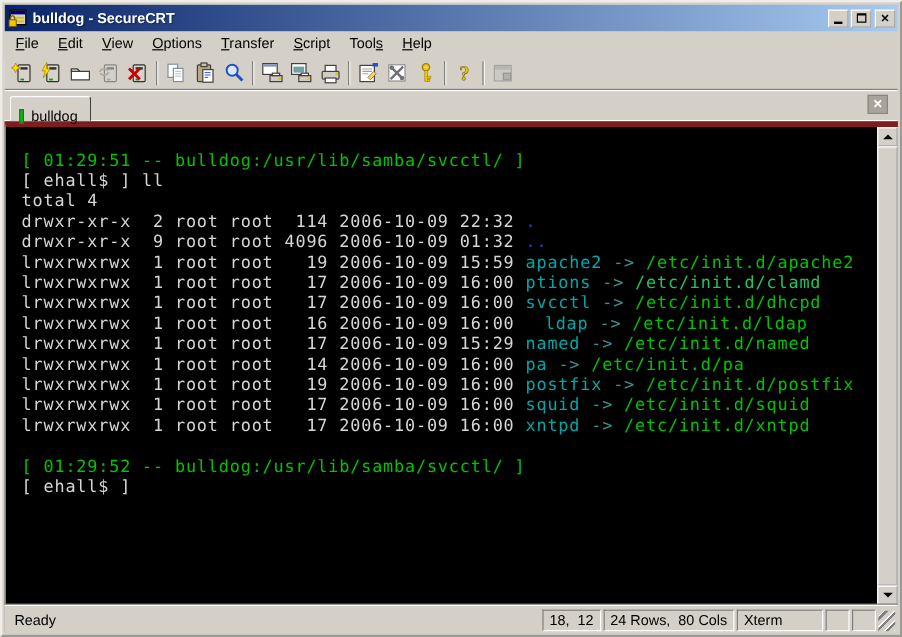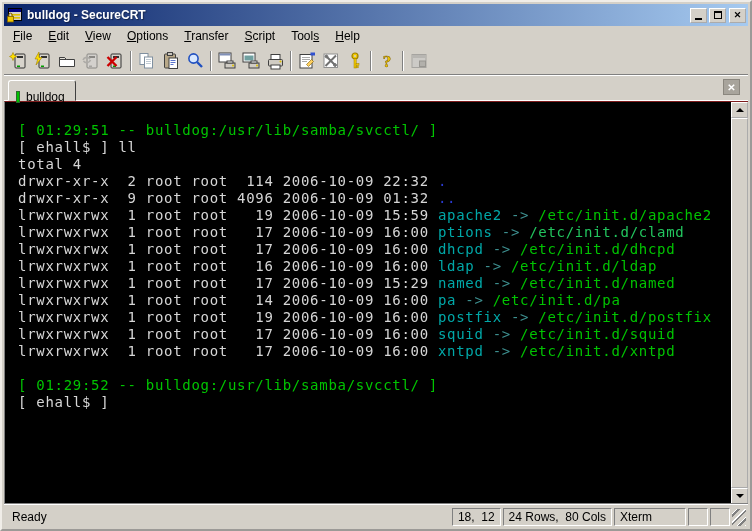--- a/index.html
+++ b/index.html
@@ -64,21 +64,21 @@
   }
   .tab-indicator{width:4px;height:12px;margin-right:6px;border:1px solid #2a6a2a;}
   .tab-close{
     position:absolute;right:8px;top:4px;width:17px;height:16px;
     background:#a8a49c;color:#fff;font-size:10px;font-weight:bold;
     display:flex;align-items:center;justify-content:center;border:1px solid #8a867e;
   }
   
   .terminal{
     flex:1;display:flex;min-height:0;
-    border-top:1px solid #7f1d1d;border-left:1px solid #808080;
+    border-top:5px solid #7f1d1d;border-left:1px solid #808080;
   }
   .term-text{
     flex:1;overflow:hidden;
     font-family:"DejaVu Sans Mono",monospace;
     font-size:14px;line-height:17px;letter-spacing:0.7px;
     padding:20px 0 0 13px;
   }
   .tline{white-space:pre;}
   
   .vscroll{flex:0 0 17px;display:flex;flex-direction:column;background:#ecebe5;}
@@ -287,22 +287,22 @@
 
   <div class="terminal" style="background: rgb(0, 0, 0);">
     <div class="term-text" style="background: rgb(0, 0, 0);">
         <div class="tline"><span style="color: rgb(0, 196, 0);">[ 01:29:51 -- bulldog:/usr/lib/samba/svcctl/ ]</span></div>
         <div class="tline"><span style="color: rgb(214, 214, 214);">[ ehall$ ] ll</span></div>
         <div class="tline"><span style="color: rgb(214, 214, 214);">total 4</span></div>
         <div class="tline"><span style="color: rgb(214, 214, 214);">drwxr-xr-x  2 root root  114 2006-10-09 22:32 </span><span style="color: rgb(42, 58, 208);">.</span></div>
         <div class="tline"><span style="color: rgb(214, 214, 214);">drwxr-xr-x  9 root root 4096 2006-10-09 01:32 </span><span style="color: rgb(42, 58, 208);">..</span></div>
         <div class="tline"><span style="color: rgb(214, 214, 214);">lrwxrwxrwx  1 root root   19 2006-10-09 15:59 </span><span style="color: rgb(0, 168, 168);">apache2</span><span style="color: rgb(61, 143, 143);"> -&gt; </span><span style="color: rgb(0, 196, 0);">/etc/init.d/apache2</span></div>
         <div class="tline"><span style="color: rgb(214, 214, 214);">lrwxrwxrwx  1 root root   17 2006-10-09 16:00 </span><span style="color: rgb(0, 168, 168);">ptions</span><span style="color: rgb(61, 143, 143);"> -&gt; </span><span style="color: #22c55e;">/etc/init.d/clamd</span></div>
-        <div class="tline"><span style="color: rgb(214, 214, 214);">lrwxrwxrwx  1 root root   17 2006-10-09 16:00 </span><span style="color: rgb(0, 168, 168);">dhcpd</span><span style="color: rgb(61, 143, 143);"> -&gt; </span><span style="color: rgb(0, 196, 0);">/etc/init.d/dhcpd</span></div>
-        <div class="tline"><span style="color: rgb(214, 214, 214);">lrwxrwxrwx  1 root root   16 2006-10-09 16:00 </span><span style="color: rgb(0, 168, 168);">ldap</span><span style="color: rgb(61, 143, 143);"> -&gt; </span><span style="color: rgb(0, 196, 0);">/etc/init.d/ldap</span></div>
+        <div class="tline"><span style="color: rgb(214, 214, 214);">lrwxrwxrwx  1 root root   17 2006-10-09 16:00 </span><span style="color: rgb(0, 168, 168);">svcctl</span><span style="color: rgb(61, 143, 143);"> -&gt; </span><span style="color: rgb(0, 196, 0);">/etc/init.d/dhcpd</span></div>
+        <div class="tline"><span style="color: rgb(214, 214, 214);">lrwxrwxrwx  1 root root   16 2006-10-09 16:00 </span><span style="color: rgb(0, 168, 168); margin-left: 16px;">ldap</span><span style="color: rgb(61, 143, 143);"> -&gt; </span><span style="color: rgb(0, 196, 0);">/etc/init.d/ldap</span></div>
         <div class="tline"><span style="color: rgb(214, 214, 214);">lrwxrwxrwx  1 root root   17 2006-10-09 15:29 </span><span style="color: rgb(0, 168, 168);">named</span><span style="color: rgb(61, 143, 143);"> -&gt; </span><span style="color: rgb(0, 196, 0);">/etc/init.d/named</span></div>
         <div class="tline"><span style="color: rgb(214, 214, 214);">lrwxrwxrwx  1 root root   14 2006-10-09 16:00 </span><span style="color: rgb(0, 168, 168);">pa</span><span style="color: rgb(61, 143, 143);"> -&gt; </span><span style="color: rgb(0, 196, 0);">/etc/init.d/pa</span></div>
         <div class="tline"><span style="color: rgb(214, 214, 214);">lrwxrwxrwx  1 root root   19 2006-10-09 16:00 </span><span style="color: rgb(0, 168, 168);">postfix</span><span style="color: rgb(61, 143, 143);"> -&gt; </span><span style="color: rgb(0, 196, 0);">/etc/init.d/postfix</span></div>
         <div class="tline"><span style="color: rgb(214, 214, 214);">lrwxrwxrwx  1 root root   17 2006-10-09 16:00 </span><span style="color: rgb(0, 168, 168);">squid</span><span style="color: rgb(61, 143, 143);"> -&gt; </span><span style="color: rgb(0, 196, 0);">/etc/init.d/squid</span></div>
         <div class="tline"><span style="color: rgb(214, 214, 214);">lrwxrwxrwx  1 root root   17 2006-10-09 16:00 </span><span style="color: rgb(0, 168, 168);">xntpd</span><span style="color: rgb(61, 143, 143);"> -&gt; </span><span style="color: rgb(0, 196, 0);">/etc/init.d/xntpd</span></div>
         <div class="tline">&nbsp;</div>
         <div class="tline"><span style="color: rgb(0, 196, 0);">[ 01:29:52 -- bulldog:/usr/lib/samba/svcctl/ ]</span></div>
         <div class="tline"><span style="color: rgb(214, 214, 214);">[ ehall$ ]</span></div>
       </div>
     <div class="vscroll">

